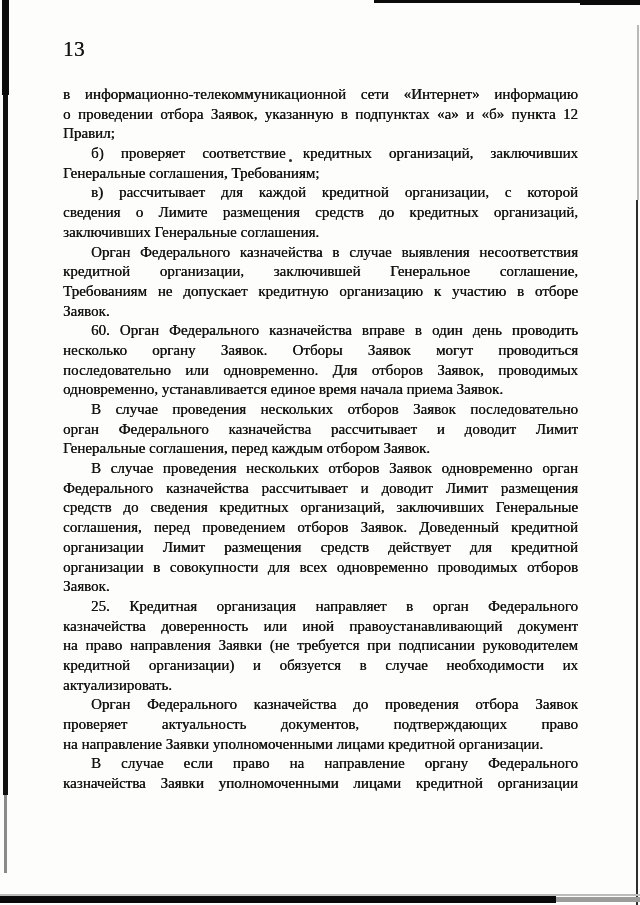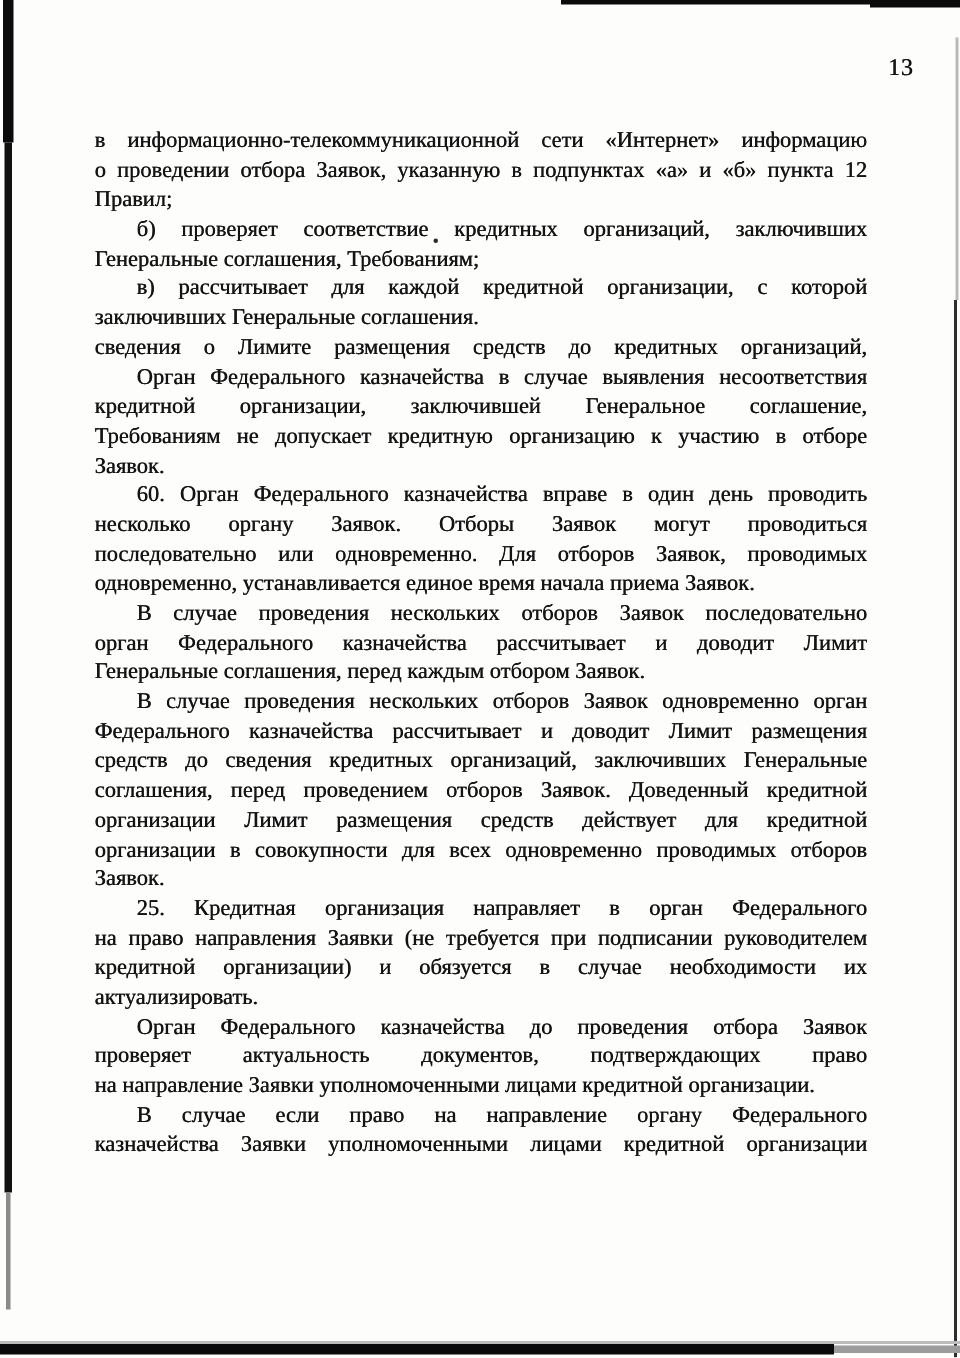--- a/index.html
+++ b/index.html
@@ -10,22 +10,22 @@
     background: #fdfdfc;
     overflow: hidden;
     font-family: "Liberation Serif", "DejaVu Serif", serif;
     color: #141414;
   }
   .page-number {
     position: absolute;
     top: 37px;
     left: 63px;
     width: 546px;
-    text-align: right;
-    font-size: 16px;
+    text-align: left;
+    font-size: 21px;
     letter-spacing: 0.5px;
     text-shadow: 0.3px 0 0 currentColor;
   }
   .doc-body {
     position: absolute;
     left: 63px;
     top: 85px;
     width: 515px;
   }
   .line {
@@ -61,41 +61,42 @@
 
   <div class="page-number">13</div>
 
   <div class="doc-body" id="doc-body">
       <div class="line">в информационно-телекоммуникационной сети «Интернет» информацию</div>
       <div class="line">о проведении отбора Заявок, указанную в подпунктах «а» и «б» пункта 12</div>
       <div class="line last">Правил;</div>
       <div class="line first">б) проверяет соответствие кредитных организаций, заключивших</div>
       <div class="line last">Генеральные соглашения, Требованиям;</div>
       <div class="line first">в) рассчитывает для каждой кредитной организации, с которой</div>
+      <div class="line">сведения о Лимите размещения средств до кредитных организаций,</div>
       <div class="line last">заключивших Генеральные соглашения.</div>
-      <div class="line">сведения о Лимите размещения средств до кредитных организаций,</div>
       <div class="line first">Орган Федерального казначейства в случае выявления несоответствия</div>
       <div class="line">кредитной организации, заключившей Генеральное соглашение,</div>
       <div class="line">Требованиям не допускает кредитную организацию к участию в отборе</div>
       <div class="line last">Заявок.</div>
       <div class="line first">60. Орган Федерального казначейства вправе в один день проводить</div>
       <div class="line">несколько органу Заявок. Отборы Заявок могут проводиться</div>
       <div class="line">последовательно или одновременно. Для отборов Заявок, проводимых</div>
       <div class="line last">одновременно, устанавливается единое время начала приема Заявок.</div>
       <div class="line first">В случае проведения нескольких отборов Заявок последовательно</div>
       <div class="line">орган Федерального казначейства рассчитывает и доводит Лимит</div>
       <div class="line last">Генеральные соглашения, перед каждым отбором Заявок.</div>
       <div class="line first">В случае проведения нескольких отборов Заявок одновременно орган</div>
       <div class="line">Федерального казначейства рассчитывает и доводит Лимит размещения</div>
       <div class="line">средств до сведения кредитных организаций, заключивших Генеральные</div>
       <div class="line">соглашения, перед проведением отборов Заявок. Доведенный кредитной</div>
       <div class="line">организации Лимит размещения средств действует для кредитной</div>
       <div class="line">организации в совокупности для всех одновременно проводимых отборов</div>
       <div class="line last">Заявок.</div>
       <div class="line first">25. Кредитная организация направляет в орган Федерального</div>
+      <div class="line">казначейства доверенность или иной правоустанавливающий документ</div>
       <div class="line">на право направления Заявки (не требуется при подписании руководителем</div>
       <div class="line">кредитной организации) и обязуется в случае необходимости их</div>
       <div class="line last">актуализировать.</div>
       <div class="line first">Орган Федерального казначейства до проведения отбора Заявок</div>
       <div class="line">проверяет актуальность документов, подтверждающих право</div>
       <div class="line last">на направление Заявки уполномоченными лицами кредитной организации.</div>
       <div class="line first">В случае если право на направление органу Федерального</div>
       <div class="line">казначейства Заявки уполномоченными лицами кредитной организации</div>
     </div>
 

